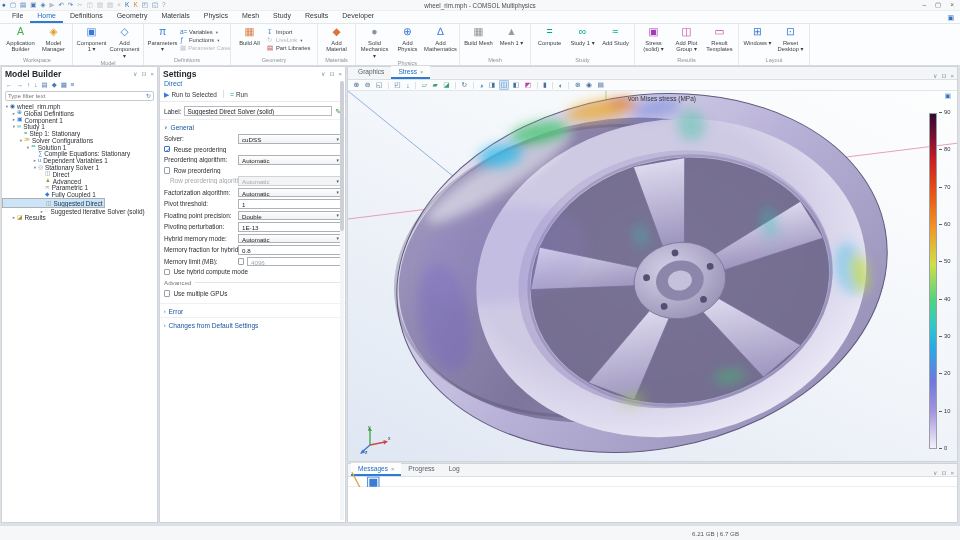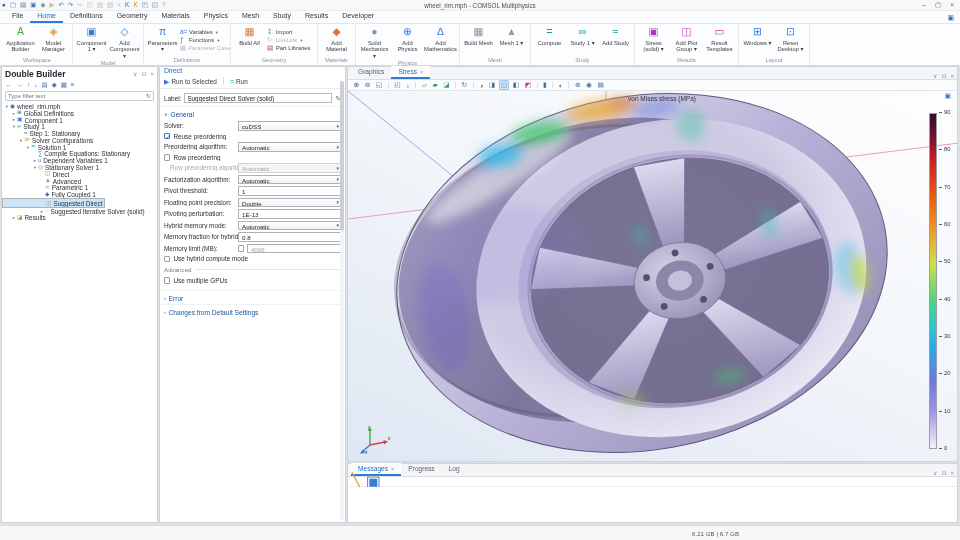--- a/index.html
+++ b/index.html
@@ -317,21 +317,21 @@
         </div>
       </div>
       <div class="rglabel">Layout</div>
     </div>
   </div>
 
 <div id="main">
 
   <div id="model-builder" class="panel">
     <div class="phead">
-      <span class="ptitle">Double Builder</span>
+      <span class="ptitle">Model Builder</span>
       <span class="picons">
           <span class="gi">∨</span>
           <span class="gi">⊡</span>
           <span class="gi">×</span>
         </span>
     </div>
     <div id="mb-toolbar">
         <span class="gi" style="color: rgb(74, 122, 181);">←</span>
         <span class="gi" style="color: rgb(74, 122, 181);">→</span>
         <span class="gi" style="color: rgb(74, 122, 181);">↑</span>
@@ -428,20 +428,28 @@
         </div>
         <div class="trow" style="padding-left: 9px;">
           <span class="arr">▸</span>
           <span class="gi" style="color: rgb(181, 145, 46);">◪</span>
           <span class="tlabel">Results</span>
         </div>
       </div>
   </div>
 
   <div id="settings" class="panel">
+    <div class="phead">
+      <span class="ptitle">Settings</span>
+      <span class="picons">
+          <span class="gi">∨</span>
+          <span class="gi">⊡</span>
+          <span class="gi">×</span>
+        </span>
+    </div>
     <div id="set-sub">Direct</div>
     <div id="set-actions">
         <span class="act">
           <span class="gi" style="color: rgb(58, 123, 213);">▶</span>
           <span>Run to Selected</span>
         </span>
         <span class="vsep"></span>
         <span class="act">
           <span class="gi" style="color: rgb(0, 165, 152);">=</span>
           <span>Run</span>

